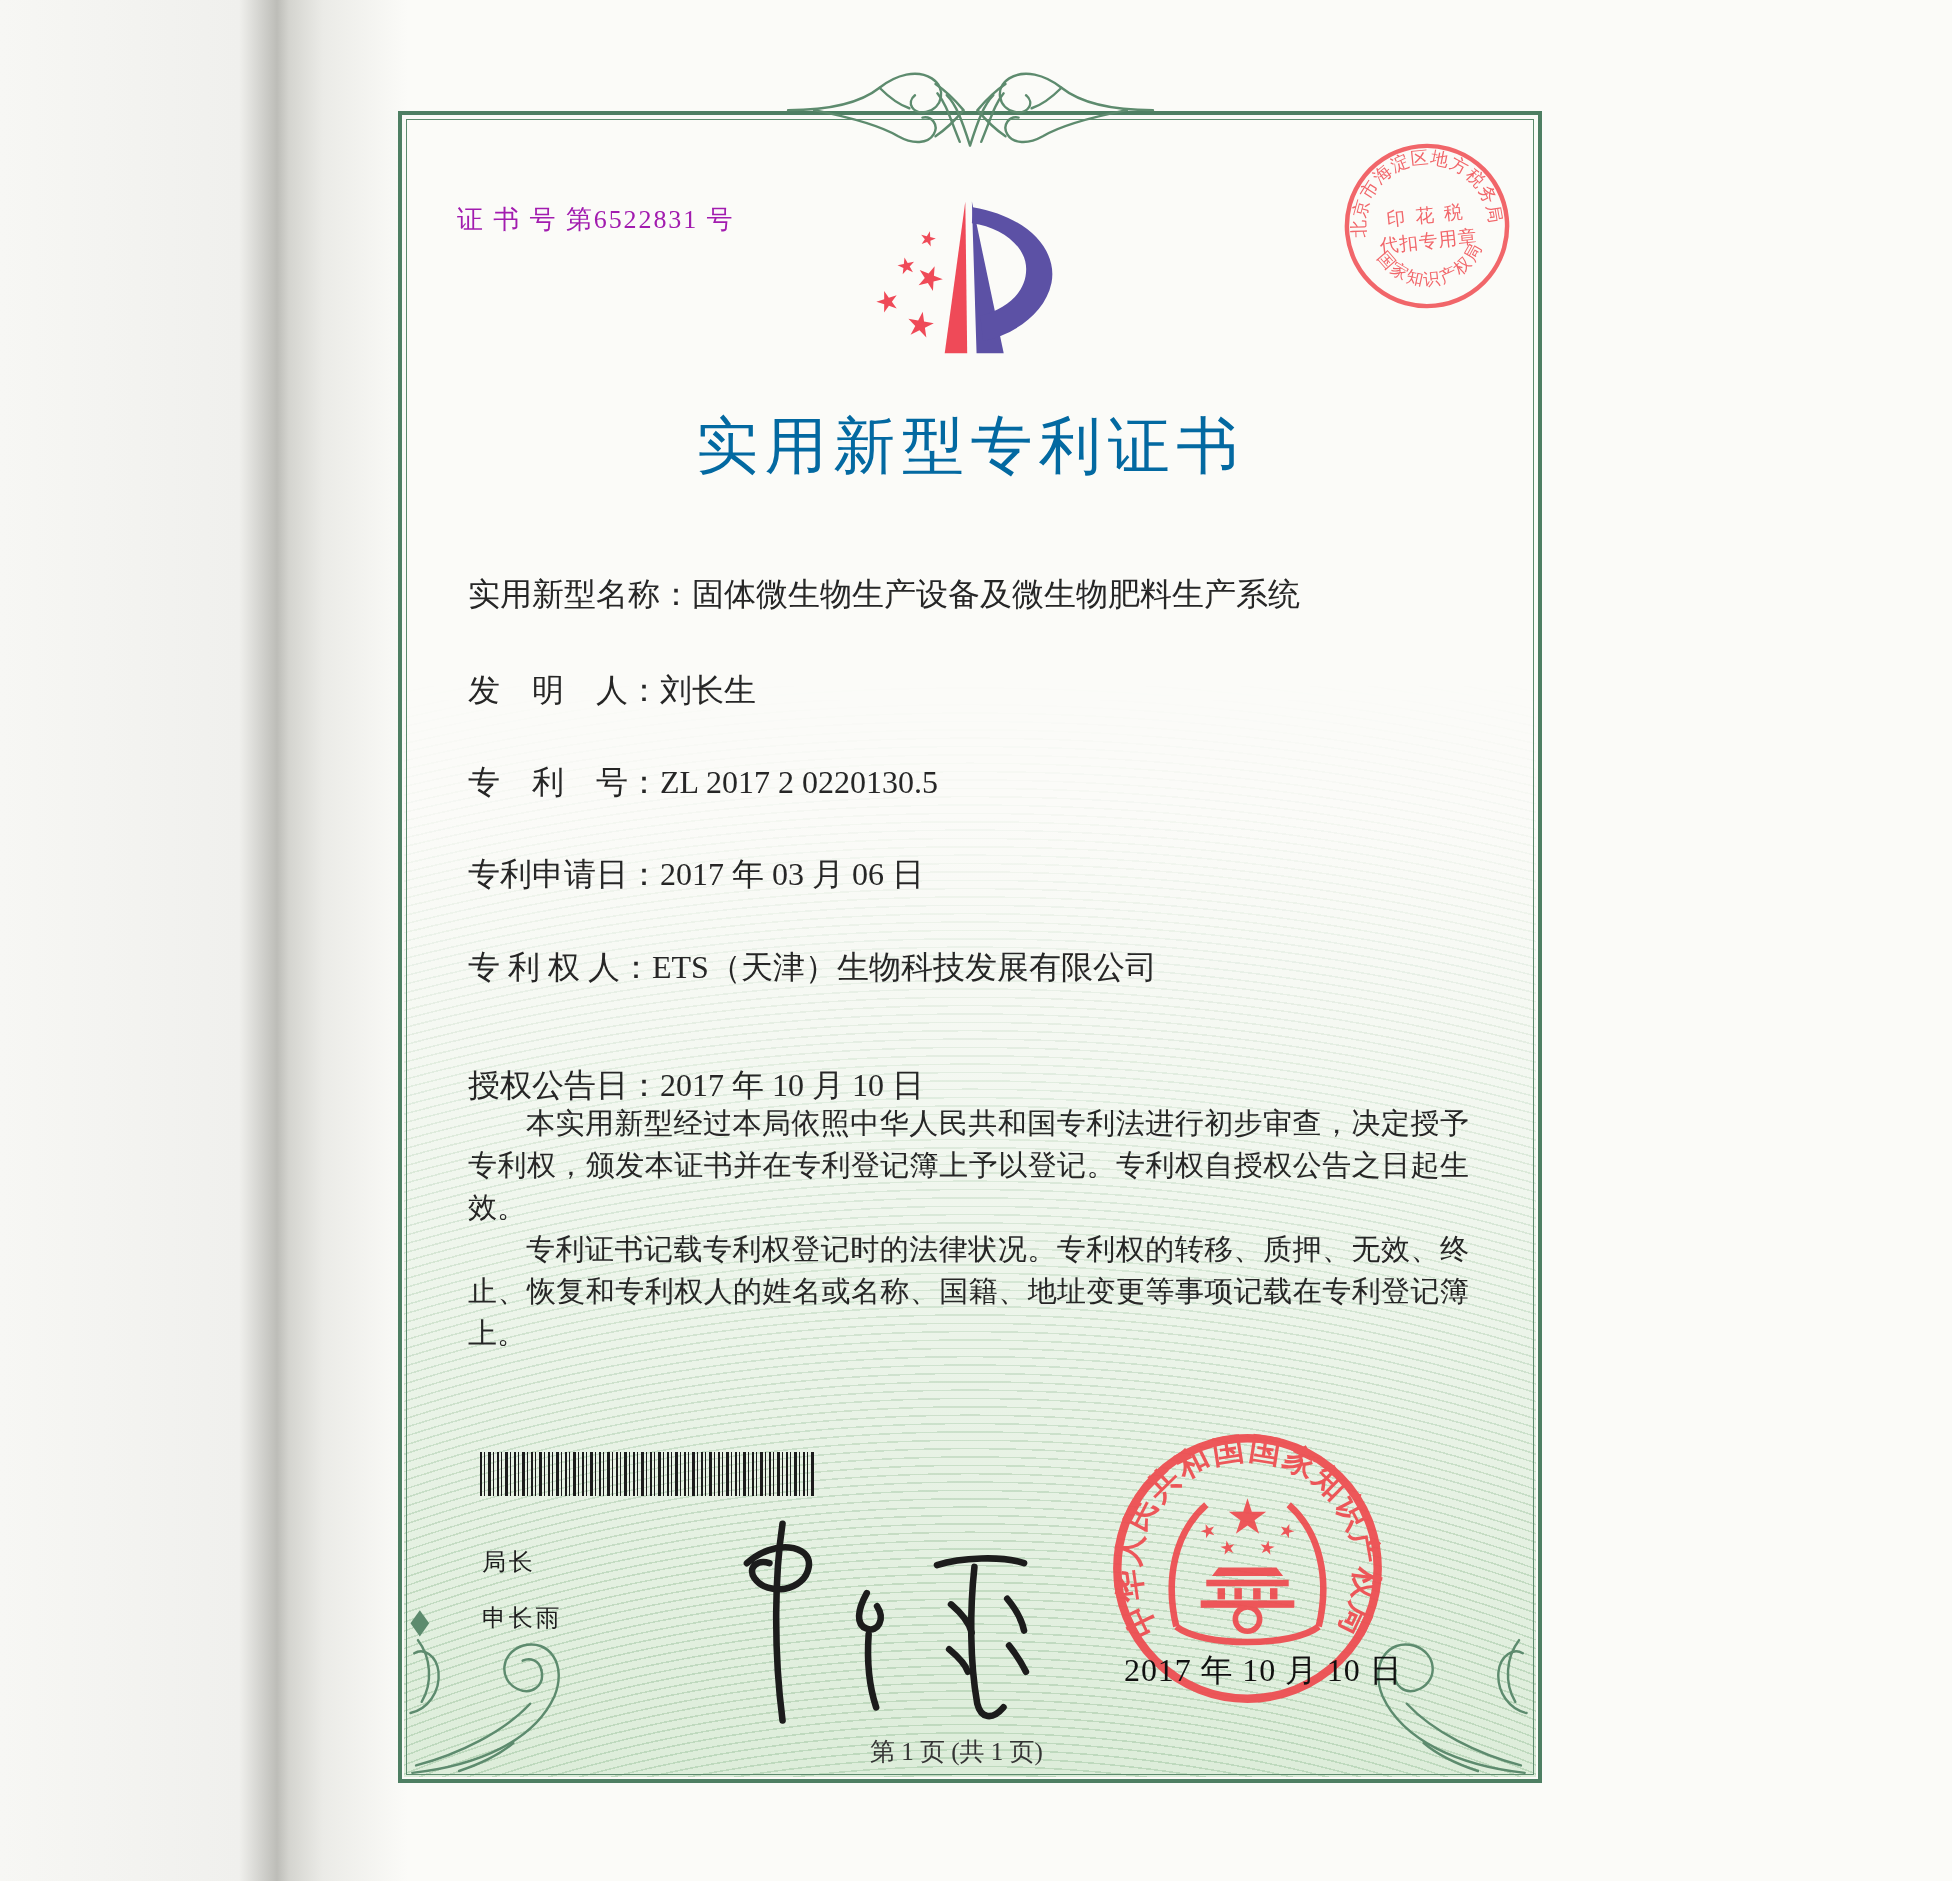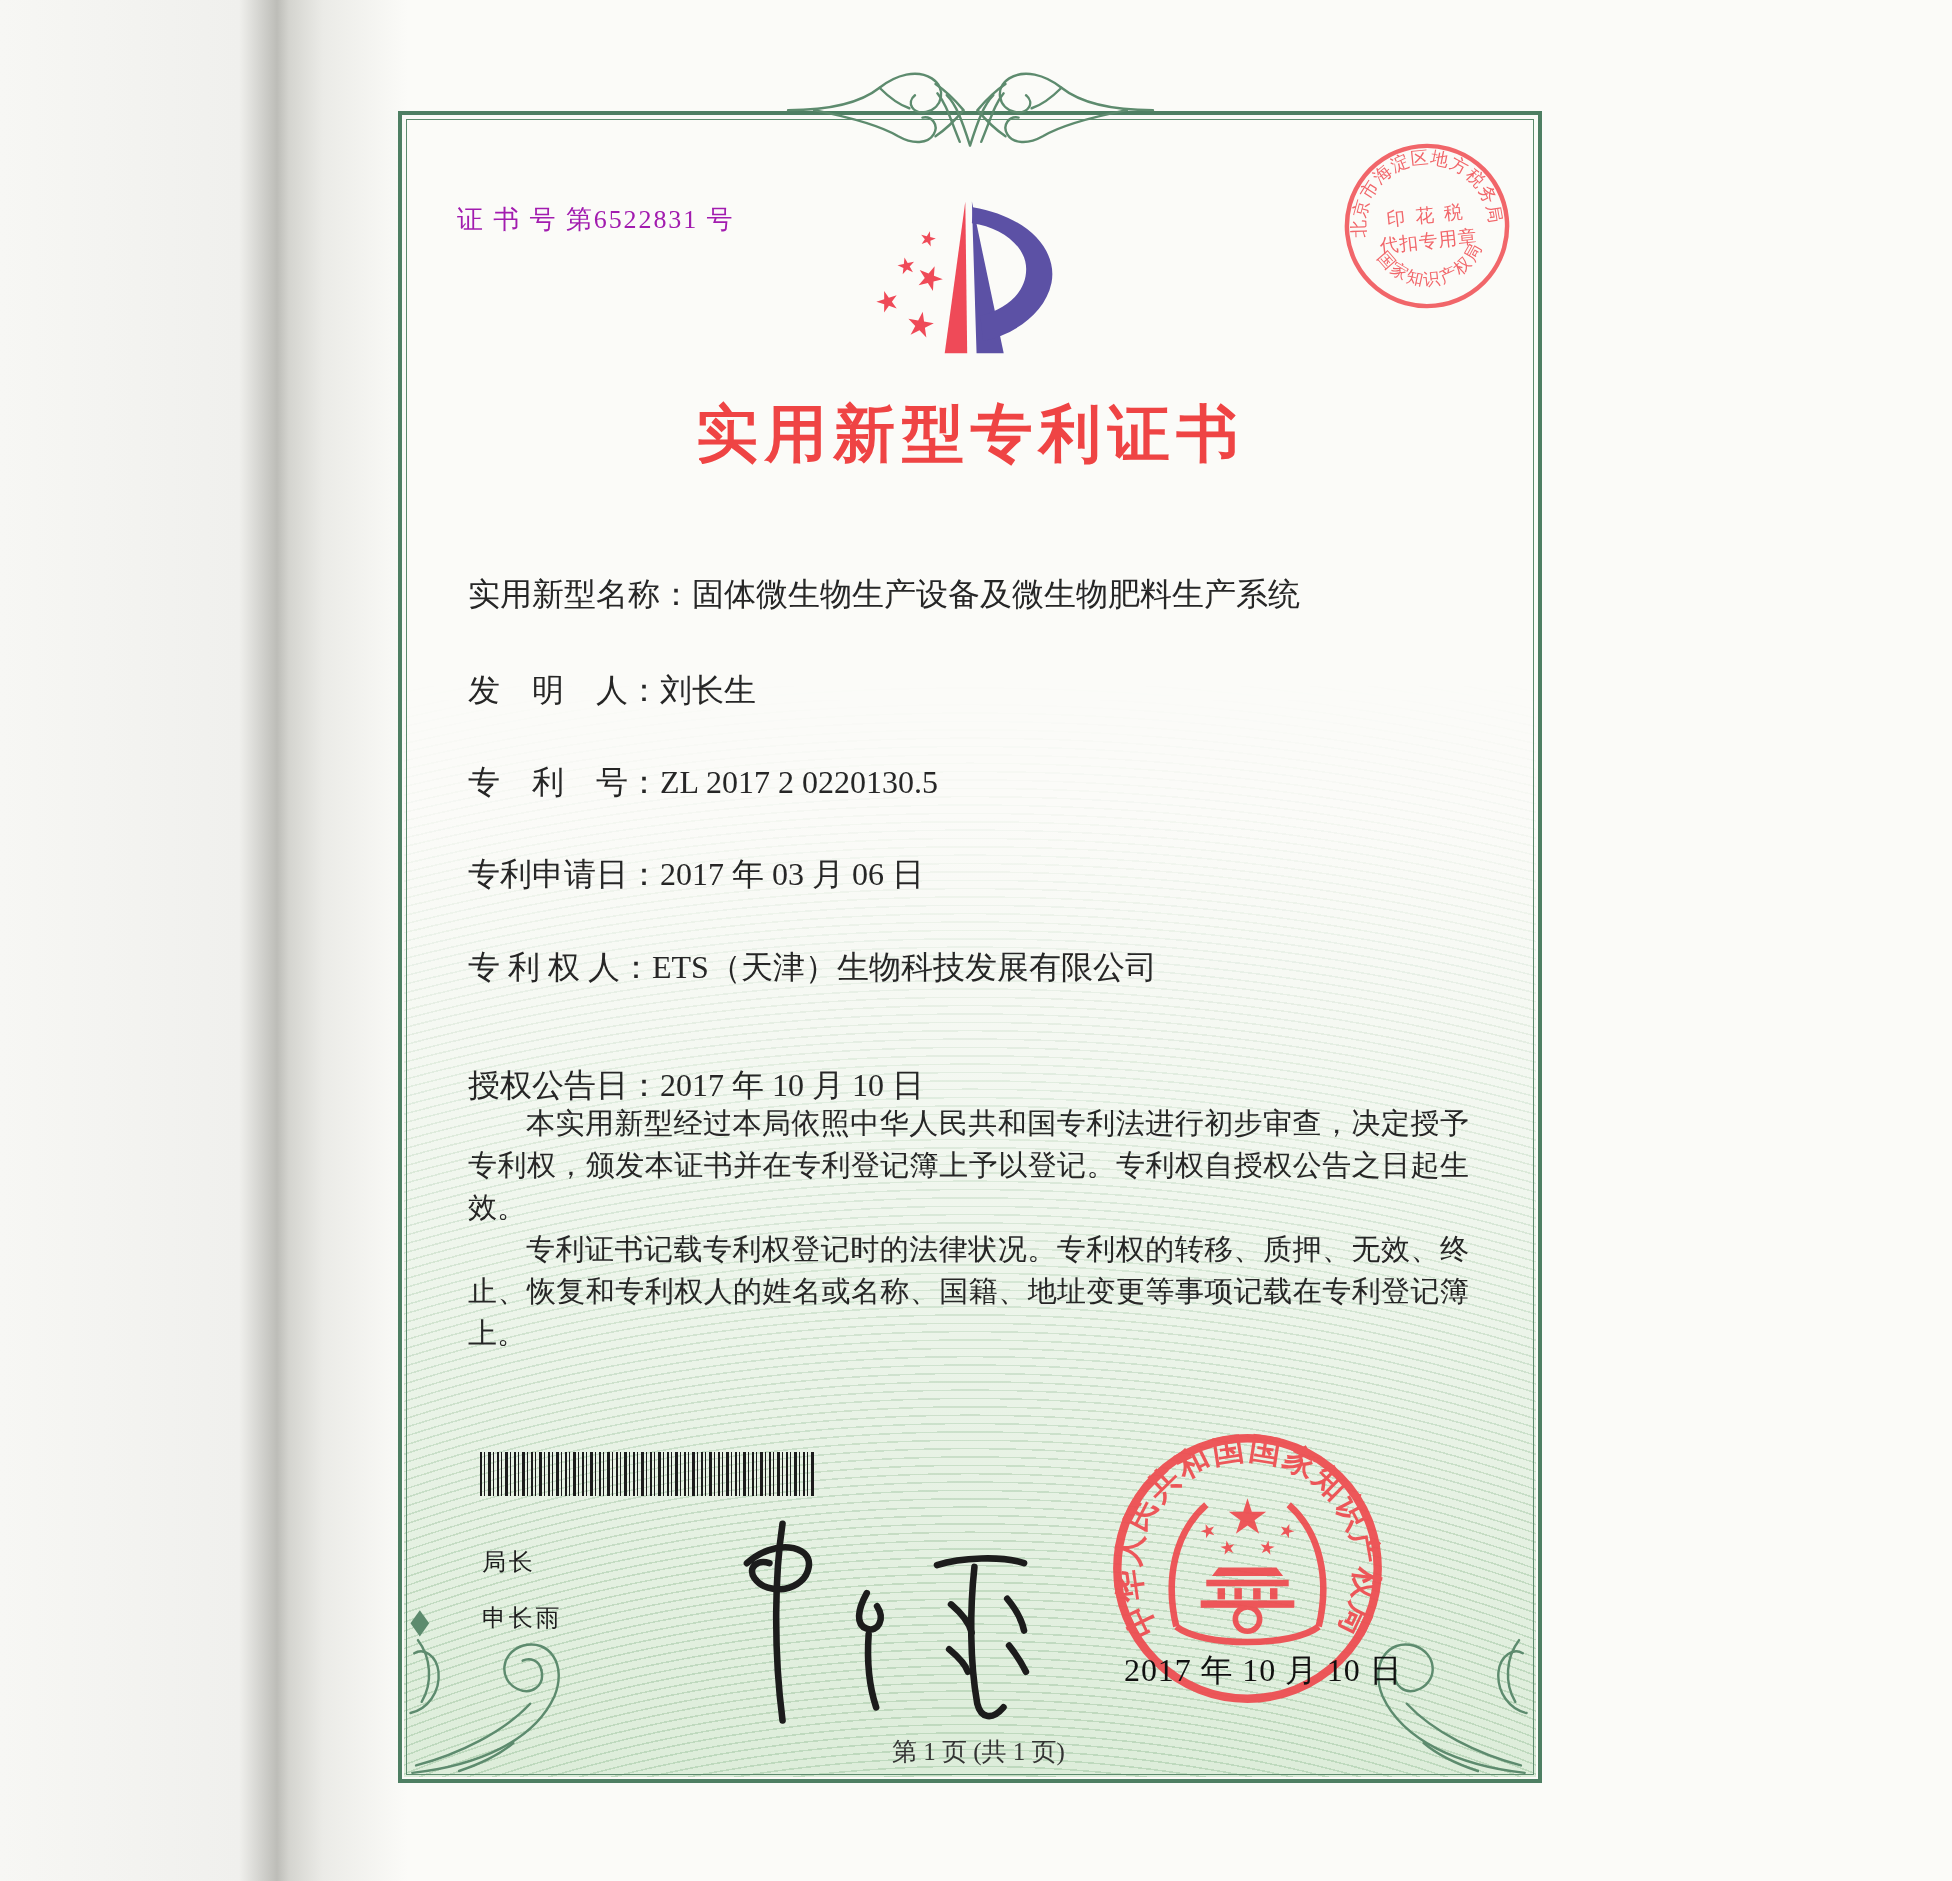--- a/index.html
+++ b/index.html
@@ -13,33 +13,33 @@
   .frame-inner{position:absolute;inset:3.7px;border:1.9px solid #5d8b6e;}
   
   .tint{position:absolute;inset:1.9px;
     background:linear-gradient(180deg,rgba(233,244,232,0) 42%,rgba(228,241,226,.55) 68%,rgba(219,236,216,.95) 100%);}
   .waves{position:absolute;inset:1.9px;
     background:repeating-radial-gradient(140% 95% at 50% 185%,rgba(110,165,115,.28) 0 1.5px,rgba(0,0,0,0) 1.5px 8.4px);
     -webkit-mask-image:linear-gradient(180deg,transparent 34%,rgba(0,0,0,.55) 62%,#000 88%);
             mask-image:linear-gradient(180deg,transparent 34%,rgba(0,0,0,.55) 62%,#000 88%);}
   .txt{position:absolute;white-space:pre;}
   .cert-no{left:457px;top:202px;font-size:26px;letter-spacing:1.9px;color:#a21caf;}
-  .title{left:398px;top:392px;width:1145px;text-align:center;font-size:62px;font-weight:700;
-         letter-spacing:6.6px;color:#ef4444;}
+  .title{left:398px;top:404px;width:1145px;text-align:center;font-size:62px;font-weight:400;
+         letter-spacing:6.6px;color:#0369a1;}
   .frow{position:absolute;left:468px;font-size:32px;color:#262626;white-space:pre;}
   .paras{position:absolute;left:468px;top:1102px;width:1001px;font-size:29px;line-height:42px;
          text-align:justify;color:#262626;}
   .paras p{margin:0;text-indent:2em;}
   .barcode{position:absolute;left:480px;top:1452px;width:334px;height:44px;
     background:repeating-linear-gradient(90deg,#1b1b1b 0 1.9px,rgba(0,0,0,0) 1.9px 3.7px,#1b1b1b 3.7px 4.7px,rgba(0,0,0,0) 4.7px 8.4px,#1b1b1b 8.4px 11.2px,rgba(0,0,0,0) 11.2px 13px,#1b1b1b 13px 14px,rgba(0,0,0,0) 14px 17px);}
   .signer{font-family:"Liberation Sans", sans-serif;font-size:24px;letter-spacing:2.8px;color:#1d1d1d;}
   .signer.t1{left:482px;top:1546px;}
   .signer.t2{left:482px;top:1602px;}
   .seal-date{left:1124px;top:1649px;font-size:32px;letter-spacing:0.9px;color:#101010;}
-  .footer{left:406px;top:1735px;width:1145px;text-align:center;font-size:25px;color:#333;}
+  .footer{left:384px;top:1735px;width:1145px;text-align:center;font-size:25px;color:#333;}
   svg{position:absolute;overflow:visible;}
   .svg-logo{left:867px;top:192px;}
   .svg-taxstamp{left:1338px;top:137px;opacity:.88;}
   .svg-seal{left:1107px;top:1428px;opacity:.92;}
   .svg-sign{left:726px;top:1507px;}
   .svg-orn-top{left:776px;top:56px;}
   .svg-fl-bl{left:403px;top:1492px;}
   .svg-fl-br{left:1319px;top:1492px;transform:scaleX(-1);}
   .orn{stroke:#5d8b6e;stroke-width:2.6;fill:none;stroke-linecap:round;}
 </style>

